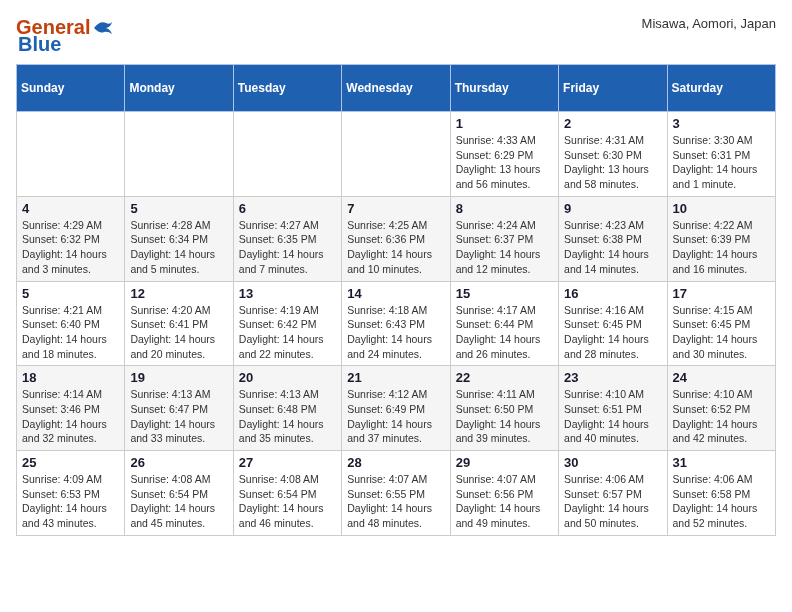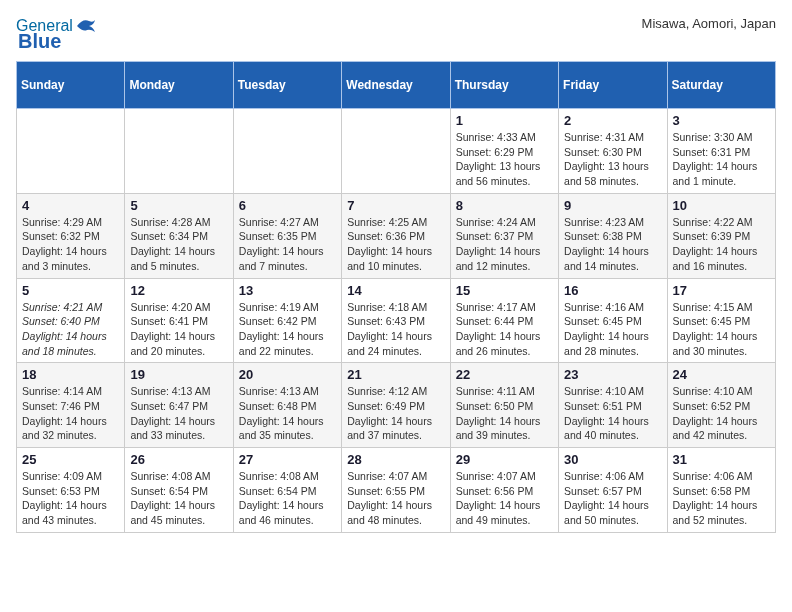--- a/index.html
+++ b/index.html
@@ -73,21 +73,21 @@
     .empty-cell {
       background: #fff !important;
     }
   </style>
 </head>
 <body>
 
 <div class="header-area">
   <div class="logo">
     <div style="display:flex; align-items:center; gap:2px;">
-      <span style="font-size:16px; font-weight:normal; color:#0369a1;">General</span>
+      <span style="font-size:20px; font-weight:bold; color:#c2410c;">General</span>
       <svg width="22" height="20" viewBox="0 0 22 20">
         <path d="M2 10 Q8 2 14 5 Q18 7 20 4 Q19 9 14 10 Q18 11 20 16 Q16 13 12 14 Q8 16 2 10Z" fill="#2060b0"></path>
       </svg>
     </div>
     <span style="font-size:20px; font-weight:bold; color:#2060b0; margin-top:-6px; margin-left:2px;">Blue</span>
   </div>
   <div class="title-area">
     <div class="location">Misawa, Aomori, Japan</div>
   </div>
 </div>
@@ -179,21 +179,21 @@
           <span class="day-number">10</span>
           <div class="day-info" style="white-space: pre-line;">Sunrise: 4:22 AM
 Sunset: 6:39 PM
 Daylight: 14 hours
 and 16 minutes.</div>
         </td>
       </tr>
       <tr>
         <td>
           <span class="day-number">5</span>
-          <div class="day-info" style="white-space: pre-line; font-style: italic;">Sunrise: 4:21 AM
+          <div class="day-info" style="white-space: pre-line;">Sunrise: 4:21 AM
 Sunset: 6:40 PM
 Daylight: 14 hours
 and 18 minutes.</div>
         </td>
         <td>
           <span class="day-number">12</span>
           <div class="day-info" style="white-space: pre-line;">Sunrise: 4:20 AM
 Sunset: 6:41 PM
 Daylight: 14 hours
 and 20 minutes.</div>
@@ -231,21 +231,21 @@
           <div class="day-info" style="white-space: pre-line;">Sunrise: 4:15 AM
 Sunset: 6:45 PM
 Daylight: 14 hours
 and 30 minutes.</div>
         </td>
       </tr>
       <tr>
         <td>
           <span class="day-number">18</span>
           <div class="day-info" style="white-space: pre-line;">Sunrise: 4:14 AM
-Sunset: 7:46 PM
+Sunset: 3:46 PM
 Daylight: 14 hours
 and 32 minutes.</div>
         </td>
         <td>
           <span class="day-number">19</span>
           <div class="day-info" style="white-space: pre-line;">Sunrise: 4:13 AM
 Sunset: 6:47 PM
 Daylight: 14 hours
 and 33 minutes.</div>
         </td>

